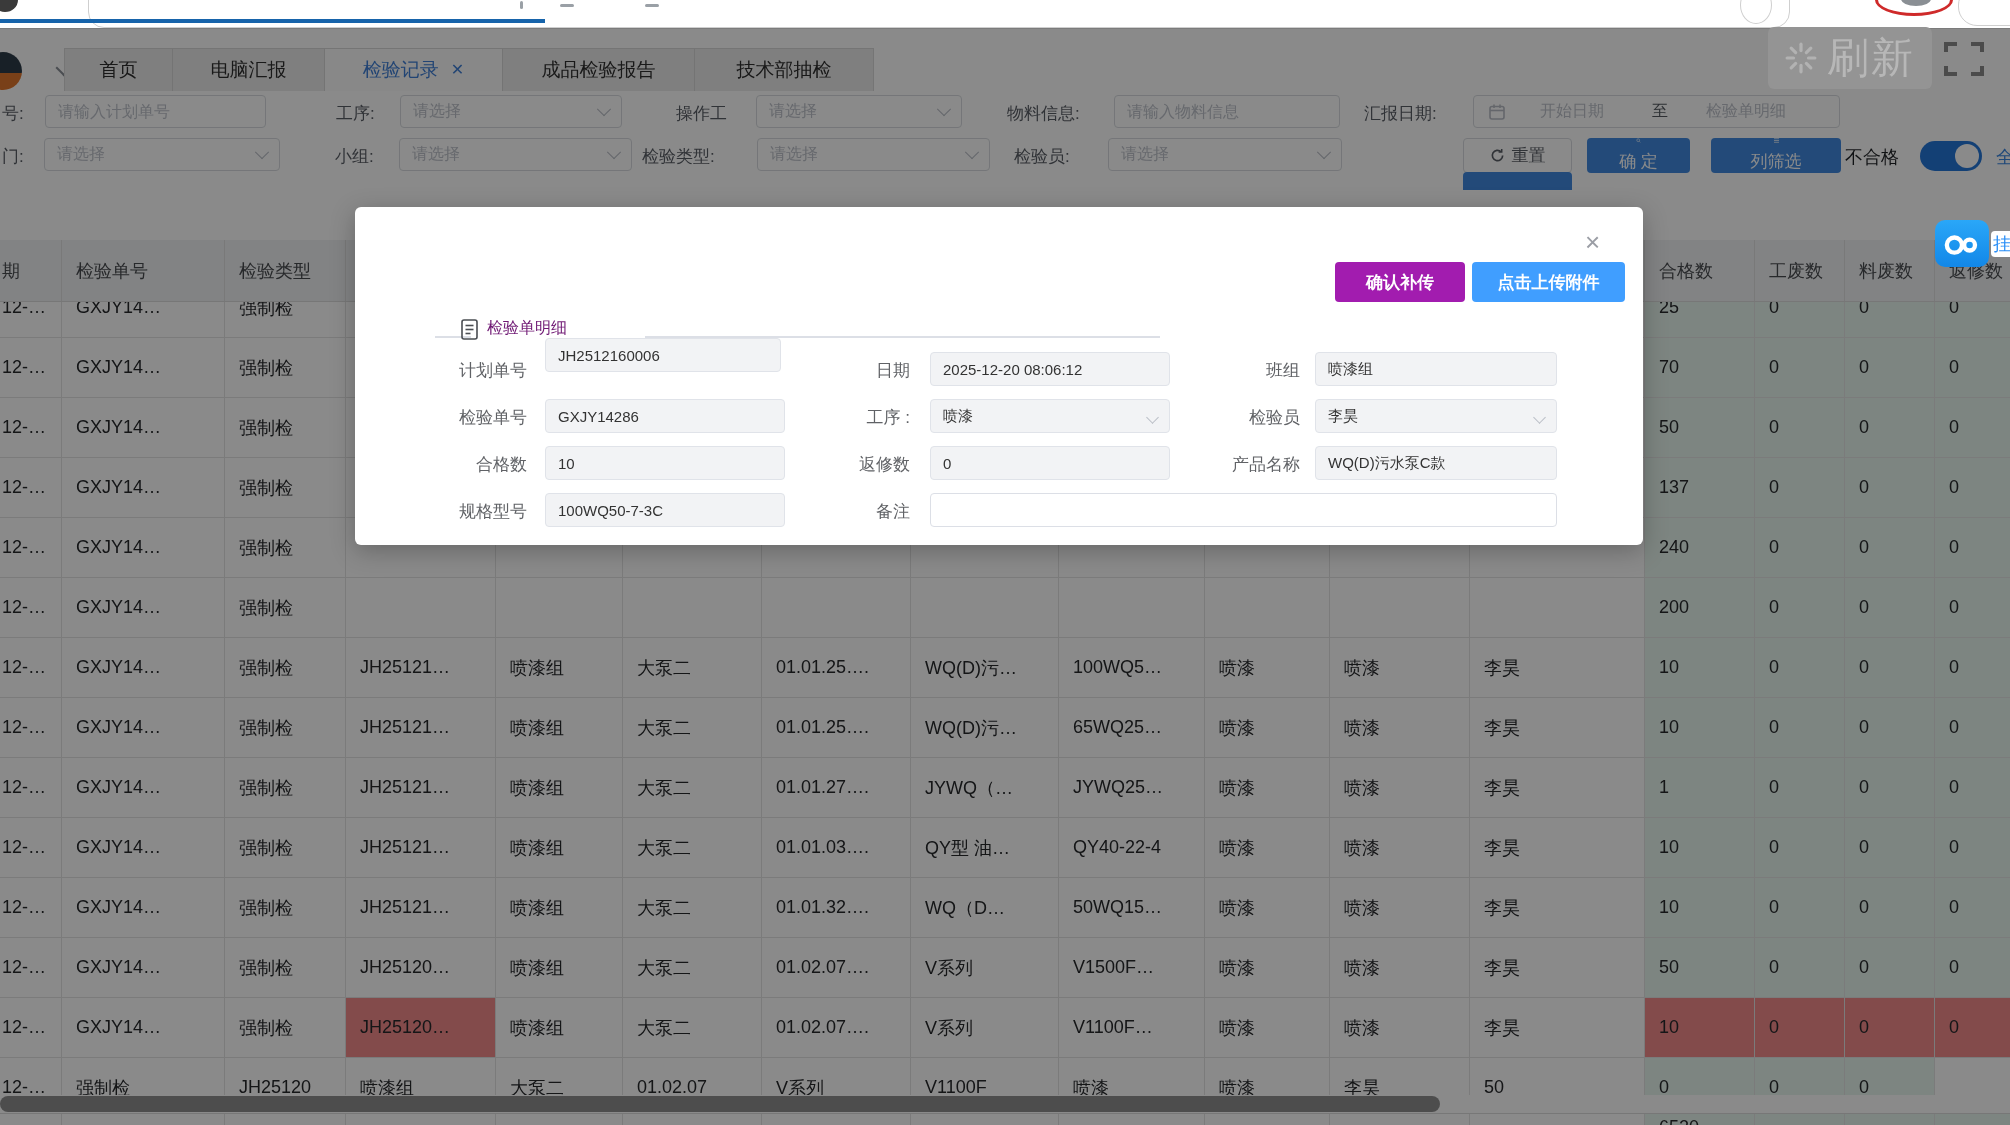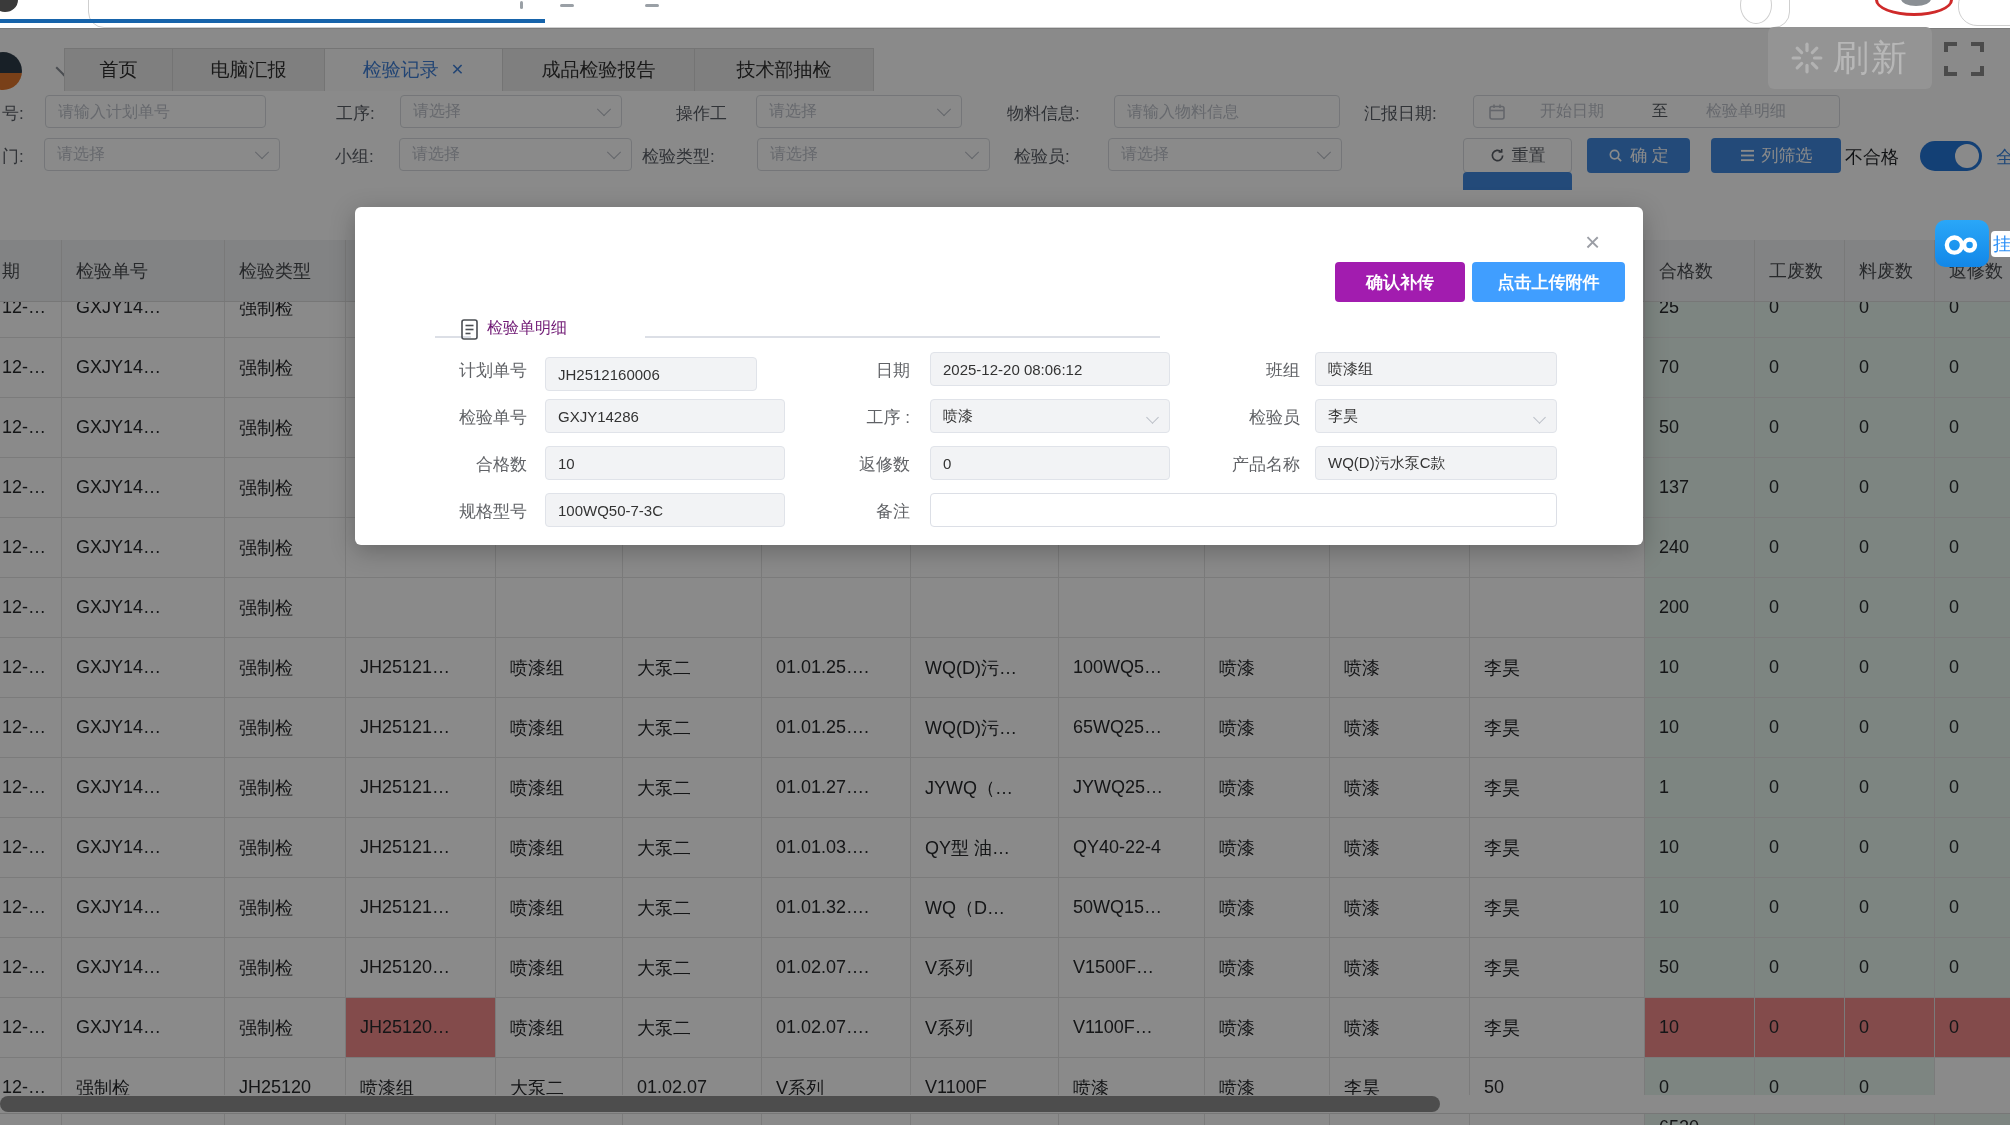--- a/index.html
+++ b/index.html
@@ -23,36 +23,36 @@
         background:linear-gradient(to bottom,#2e3c49 55%,#e0762e 55%);}
   .chev-sm{position:absolute;left:58px;top:62px;width:10px;height:10px;border-right:2px solid #8a8f96;border-bottom:2px solid #8a8f96;transform:rotate(45deg);}
   .tabs{position:absolute;left:64px;top:48px;height:42px;display:flex;background:#ebebeb;border:1px solid #d9d9d9;border-bottom:none;}
   .tab{display:flex;align-items:center;justify-content:center;font-size:19px;color:#2f2f2f;border-right:1px solid #d6d6d6;box-sizing:border-box;}
   .tab.active{background:#fbfbfb;color:#3f7fd6;}
   .tab .tab-x{color:#3f7fd6;margin-left:12px;font-size:16px;line-height:1;}
 
   
   .refresh-chip{position:absolute;left:1768px;top:27px;width:164px;height:62px;border-radius:6px;background:#949494;
                 display:flex;align-items:center;justify-content:center;z-index:60;}
-  .refresh-chip .txt{font-size:36px;color:#b7b7b7;margin-left:10px;letter-spacing:2px;}
+  .refresh-chip .txt{font-size:42px;color:#b7b7b7;margin-left:10px;letter-spacing:2px;}
   .fs-icon{position:absolute;left:1943px;top:40px;z-index:60;}
 
   
   .flabel{position:absolute;font-size:17px;color:#5a5e66;white-space:nowrap;}
   .inp,.sel,.drange{position:absolute;height:33px;box-sizing:border-box;background:#fff;border:1px solid #d8dbe0;border-radius:4px;}
   .inp input{width:100%;height:100%;border:none;outline:none;background:transparent;font-size:16px;color:#333;padding:0 12px;box-sizing:border-box;font-family:inherit;}
   .inp input::placeholder{color:#bfc3cb;}
   .sel{display:flex;align-items:center;padding:0 12px;font-size:16px;color:#bfc3cb;}
   .sel .chev{margin-left:auto;width:9px;height:9px;border-right:1.6px solid #b9bdc6;border-bottom:1.6px solid #b9bdc6;transform:rotate(45deg) translate(-2px,-2px);}
   .drange{display:flex;align-items:center;padding:8px 14px;font-size:16px;color:#bfc3cb;}
   .drange .sep{color:#555a61;margin:0 38px 0 48px;}
   .drange .start{margin-left:34px;}
   .btn{position:absolute;height:35px;border-radius:4px;font-size:17px;display:flex;align-items:center;justify-content:center;box-sizing:border-box;gap:7px;}
   .btn.ghost{background:#fff;border:1px solid #d8dbe0;color:#5a5e66;}
-  .btn.blue{background:#418ae0;color:#fff;border:none;}
+  .btn.blue{background:#418ae0;color:#fff;border:none;flex-direction:column;}
   .toggle{position:absolute;left:1920px;top:141px;width:62px;height:30px;border-radius:15px;background:#2476d9;}
   .toggle .knob{position:absolute;right:3px;top:3px;width:24px;height:24px;border-radius:50%;background:#fff;}
   .cut-blue{position:absolute;left:1996px;top:145px;font-size:18px;color:#3a86e0;}
   .partial-btn{position:absolute;left:1463px;top:172px;width:109px;height:18px;border-radius:4px 4px 0 0;background:#418ae0;}
 
   
   .thead,.trow,.tsum{display:grid;grid-template-columns:62px 163px 121px 150px 127px 139px 149px 148px 146px 125px 140px 175px 110px 90px 90px 85px;}
   .thead{position:absolute;left:0;top:240px;width:2010px;height:62px;background:#f1f2f4;border-bottom:1px solid #dcdcdc;box-sizing:border-box;}
   .thead .cell{display:flex;align-items:center;font-size:18px;color:#494c50;font-weight:500;border-right:1px solid #e0e0e0;padding-left:14px;box-sizing:border-box;overflow:hidden;white-space:nowrap;}
   .tbody{position:absolute;left:0;top:302px;width:2010px;height:793px;overflow:hidden;}
@@ -530,21 +530,21 @@
           <rect x="1" y="1" width="15" height="19" rx="2"></rect>
           <line x1="4.5" y1="6.5" x2="12.5" y2="6.5"></line>
           <line x1="4.5" y1="10.5" x2="12.5" y2="10.5"></line>
           <line x1="4.5" y1="14.5" x2="9.5" y2="14.5"></line>
         </svg>
     </div>
     <div class="mtitle">检验单明细</div>
     <div class="mtitle-line" style="left:290px;width:515px"></div>
 
     <div class="mlabel" style="left:32px;top:152px">计划单号</div>
-    <div class="mfield" style="left:190px;top:150px;width:212px"><input value="JH2512160006" style=""></div>
+    <div class="mfield" style="left:190px;top:131px;width:236px"><input value="JH2512160006" style=""></div>
     <div class="mlabel" style="left:415px;top:152px">日期</div>
     <div class="mfield" style="left:575px;top:145px;width:240px"><input value="2025-12-20 08:06:12" style=""></div>
     <div class="mlabel" style="left:805px;top:152px">班组</div>
     <div class="mfield" style="left:960px;top:145px;width:242px"><input value="喷漆组" style=""></div>
 
     <div class="mlabel" style="left:32px;top:199px">检验单号</div>
     <div class="mfield" style="left:190px;top:192px;width:240px"><input value="GXJY14286" style=""></div>
     <div class="mlabel" style="left:415px;top:199px">工序 :</div>
     <div class="mfield" style="left:575px;top:192px;width:240px"><input value="喷漆" style=""><span class="chev"></span></div>
     <div class="mlabel" style="left:805px;top:199px">检验员</div>

